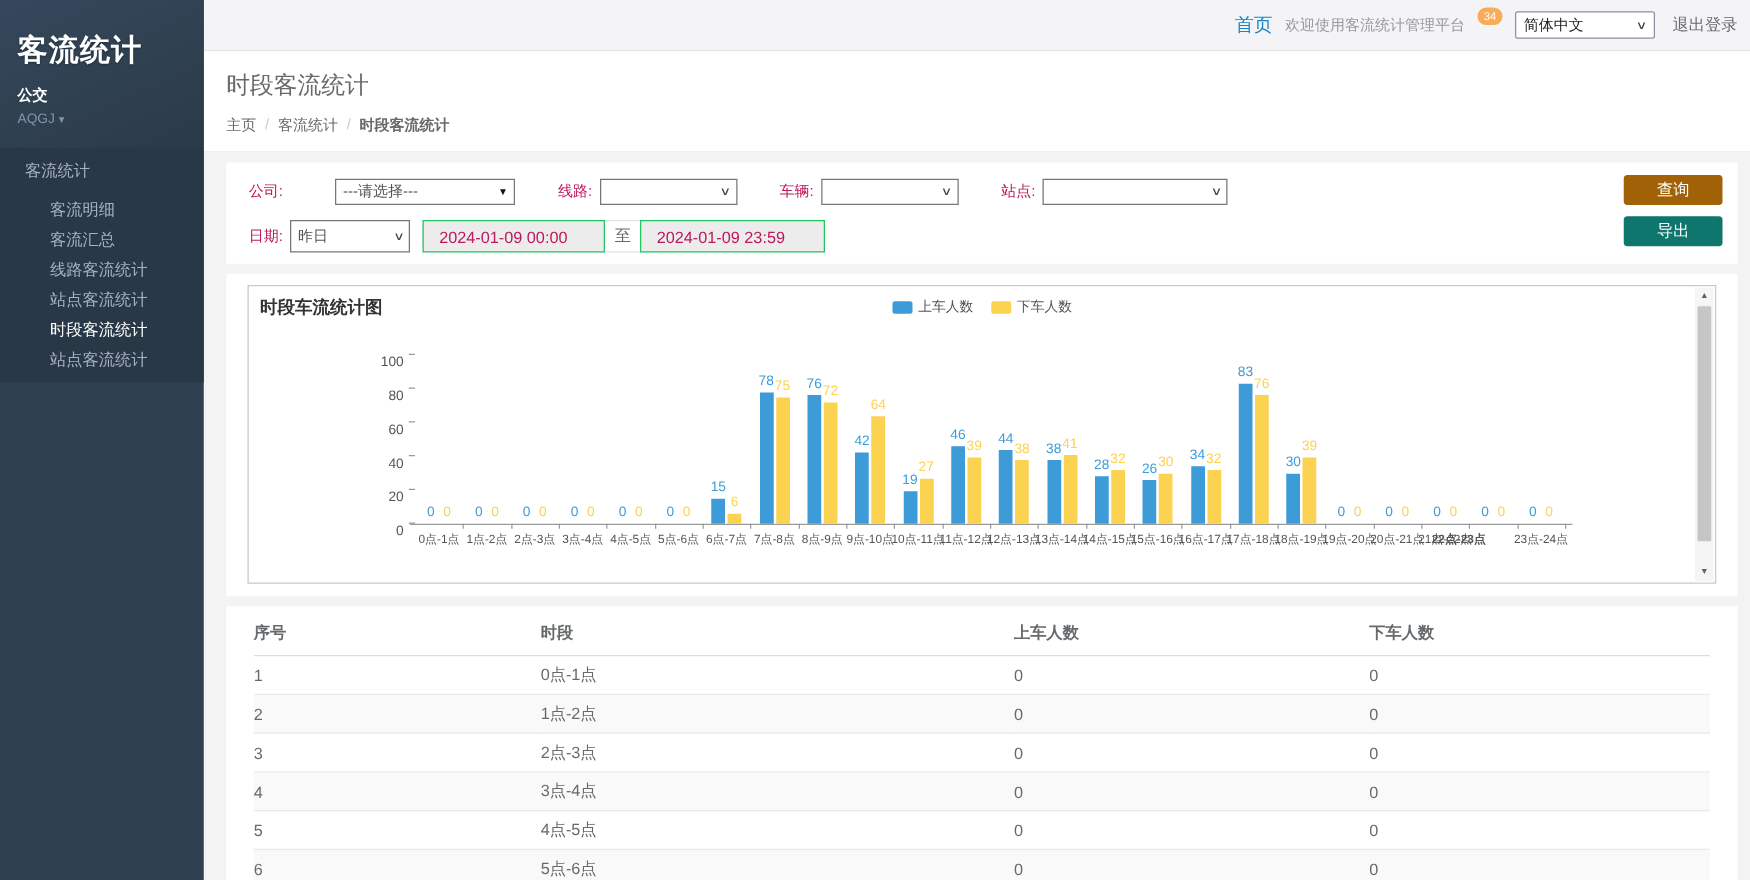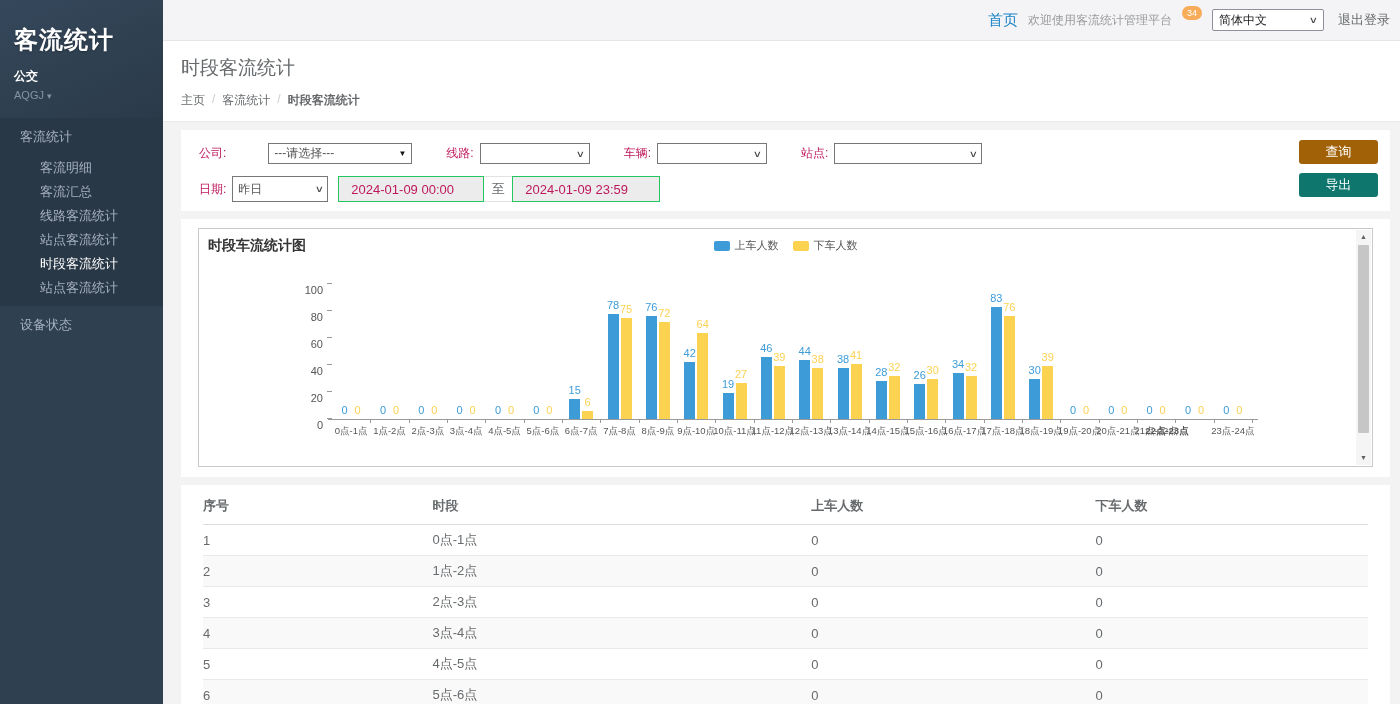--- a/index.html
+++ b/index.html
@@ -141,23 +141,20 @@
       <div class="nav-group">
         <div class="nav-section">客流统计</div>
         <div class="nav-sub">
           <div class="nav-sub-item">客流明细</div>
           <div class="nav-sub-item">客流汇总</div>
           <div class="nav-sub-item">线路客流统计</div>
           <div class="nav-sub-item">站点客流统计</div>
           <div class="nav-sub-item active">时段客流统计</div>
           <div class="nav-sub-item">站点客流统计</div>
         </div>
-      </div>
-      <div>
-        <div class="nav-section">设备状态</div>
       </div>
     </div>
 </div>
 
 <div class="topbar">
   <span class="home-link">首页</span>
   <span class="welcome-text">欢迎使用客流统计管理平台</span>
   <span class="notif-badge">34</span>
   <div class="lang-select">
     <span>简体中文</span>

